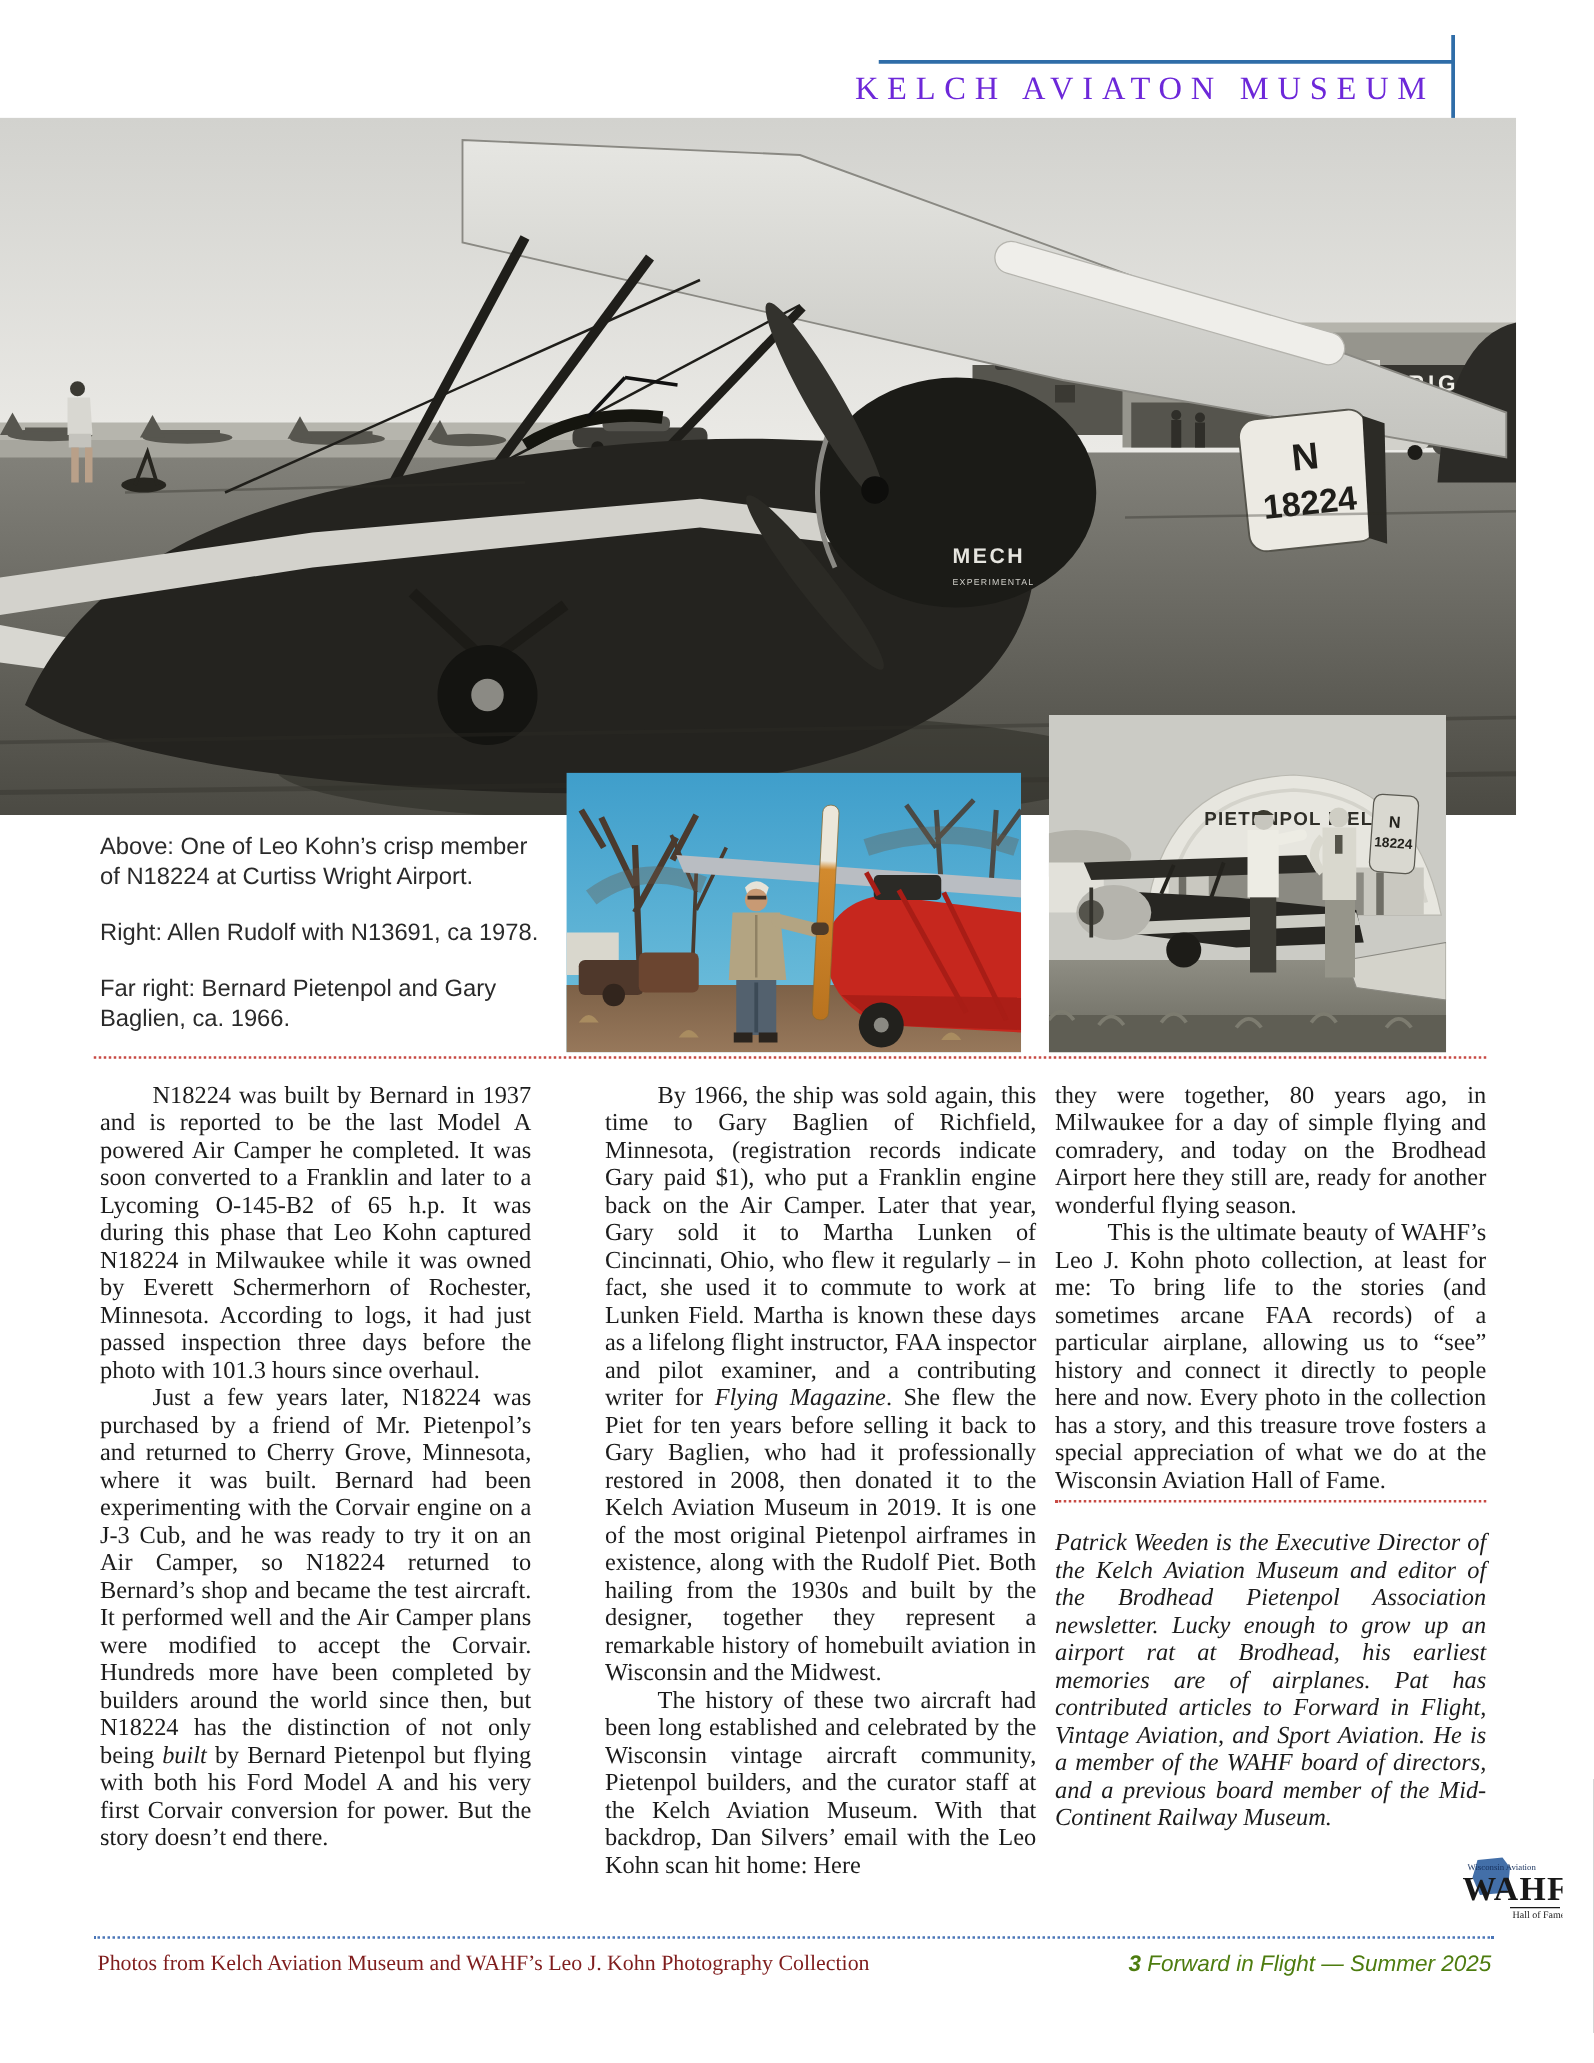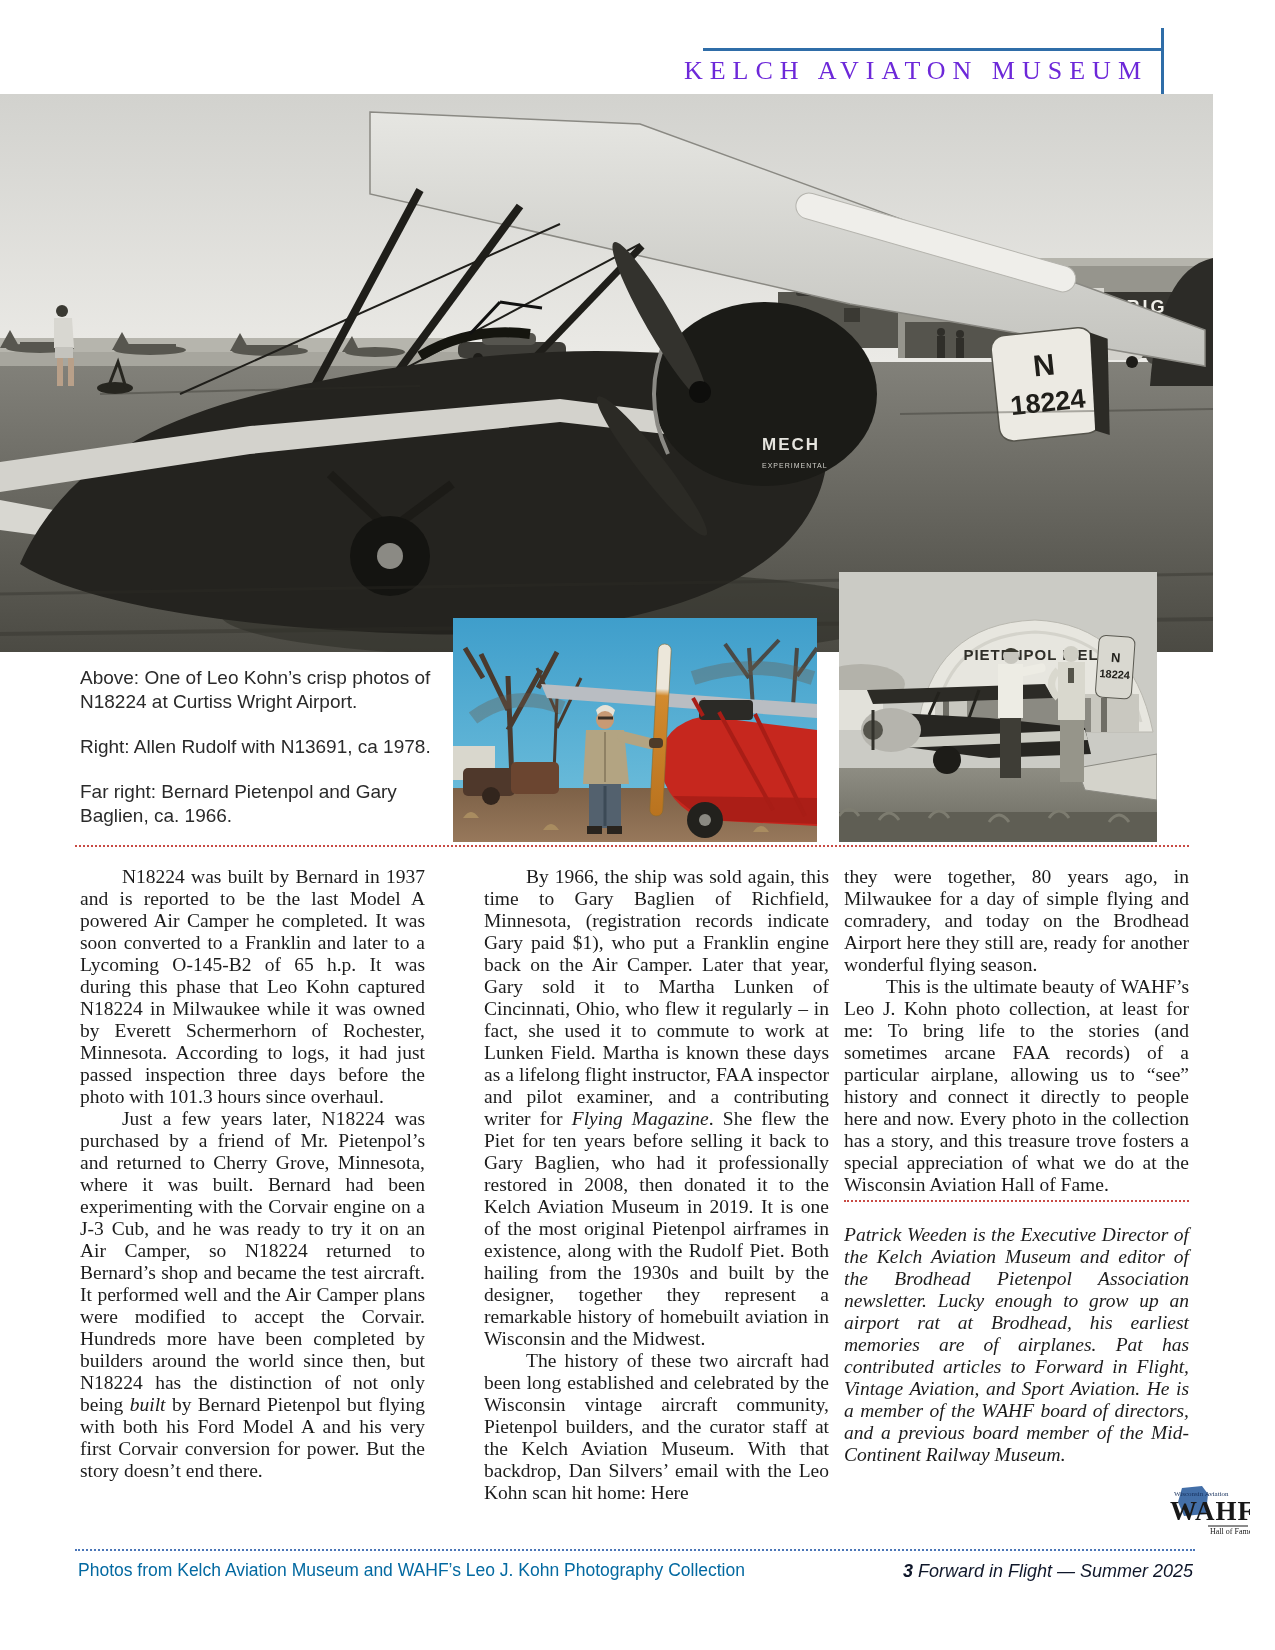--- a/index.html
+++ b/index.html
@@ -28,24 +28,24 @@
   .col{position:absolute;top:866px;width:345px;text-align:justify;}
   .col1{left:80px;} .col2{left:484px;} .col3{left:844px;}
   .col p{margin:0;font-size:19.5px;line-height:22px;}
   .col p.ind{text-indent:42px;font-family:Liberation Serif, serif;}
   .it{font-style:italic;}
   .sep-inline{position:static;display:block;margin:4px 0 0 0;width:100%;border-top:2px dotted #c84a44;}
   .bio{font-style:italic;margin-top:22px !important;}
   
   .wahf{position:absolute;left:1168px;top:1484px;width:82px;height:52px;}
   
-  .footer-left{position:absolute;left:78px;top:1560px;font-family:Liberation Sans, sans-serif;
-               font-size:17.5px;color:#0369a1;}
+  .footer-left{position:absolute;left:78px;top:1560px;font-family:Liberation Serif, serif;
+               font-size:17.5px;color:#7f1d1d;}
   .footer-right{position:absolute;right:82px;top:1561px;font-family:"Liberation Sans", sans-serif;
-                font-size:18px;font-style:italic;color:#0f172a;}
+                font-size:18px;font-style:italic;color:#4d7c0f;}
   .footer-right .pg{font-weight:bold;}
 </style>
 </head>
 <body>
 
 <div class="page">
 
   <div class="h-rule"></div>
   <div class="v-rule"></div>
   <div class="h-title">KELCH AVIATON MUSEUM</div>
@@ -308,21 +308,21 @@
         <path d="M 219 98 Q 206 112 219 126" stroke="#d9d8ce" stroke-width="7" fill="none"></path>
       </g>
       <g>
         <rect y="240" width="318" height="30" fill="#5f5e54"></rect>
         <path d="M 0 244 q 10 -14 20 0 M 40 248 q 10 -14 20 0 M 90 246 q 10 -14 20 0 M 150 250 q 10 -14 20 0 M 210 246 q 10 -14 20 0 M 270 250 q 10 -14 20 0" stroke="#7d7c70" stroke-width="3" fill="none"></path>
       </g>
     </svg>
   </div>
 
   <div class="caption-block">
-    <p>Above: One of Leo Kohn’s crisp photos of N18224 at Curtiss Wright Airport.</p>
+    <p>Above: One of Leo Kohn’s crisp member of N18224 at Curtiss Wright Airport.</p>
     <p>Right: Allen Rudolf with N13691, ca 1978.</p>
     <p>Far right: Bernard Pietenpol and Gary Baglien, ca. 1966.</p>
   </div>
 
   <div class="sep sep-top"></div>
 
   <div class="col col1">
     <p class="ind">N18224 was built by Bernard in 1937 and is reported to be the last Model A powered Air Camper he completed. It was soon converted to a Franklin and later to a Lycoming O-145-B2 of 65 h.p. It was during this phase that Leo Kohn captured N18224 in Milwaukee while it was owned by Everett Schermerhorn of Rochester, Minnesota. According to logs, it had just passed inspection three days before the photo with 101.3 hours since overhaul.</p>
     <p class="ind"><span>Just a few years later, N18224 was purchased by a friend of Mr. Pietenpol’s and returned to Cherry Grove, Minnesota, where it was built. Bernard had been experimenting with the Corvair engine on a J-3 Cub, and he was ready to try it on an Air Camper, so N18224 returned to Bernard’s shop and became the test aircraft. It performed well and the Air Camper plans were modified to accept the Corvair. Hundreds more have been completed by builders around the world since then, but N18224 has the distinction of not only being </span><span class="it">built</span><span> by Bernard Pietenpol but flying with both his Ford Model A and his very first Corvair conversion for power. But the story doesn’t end there.</span></p>
   </div>

